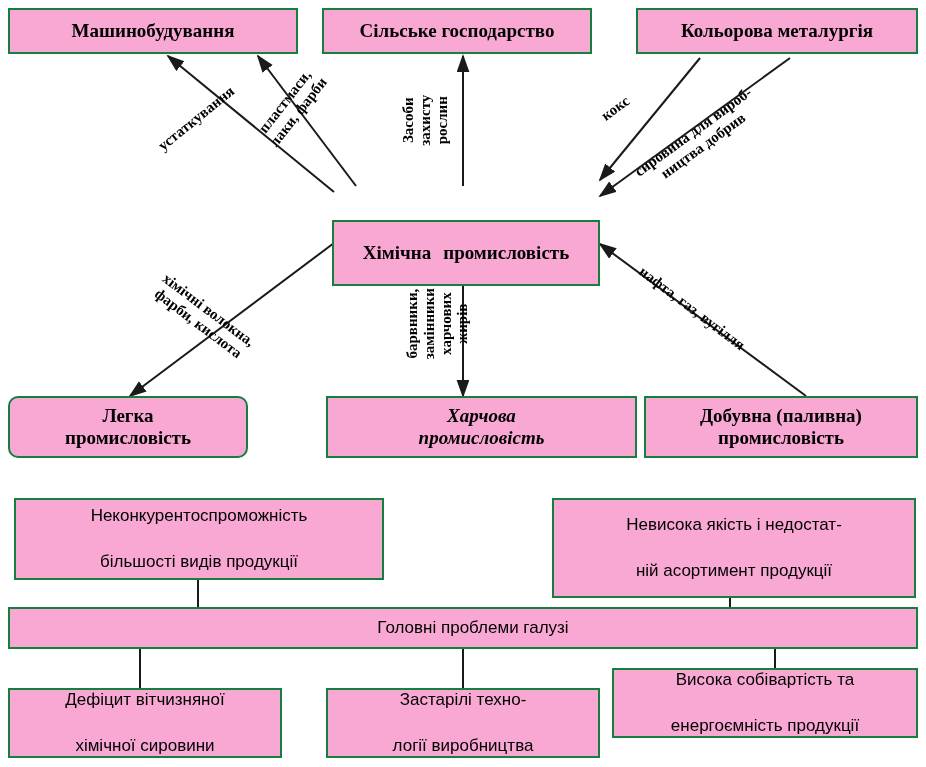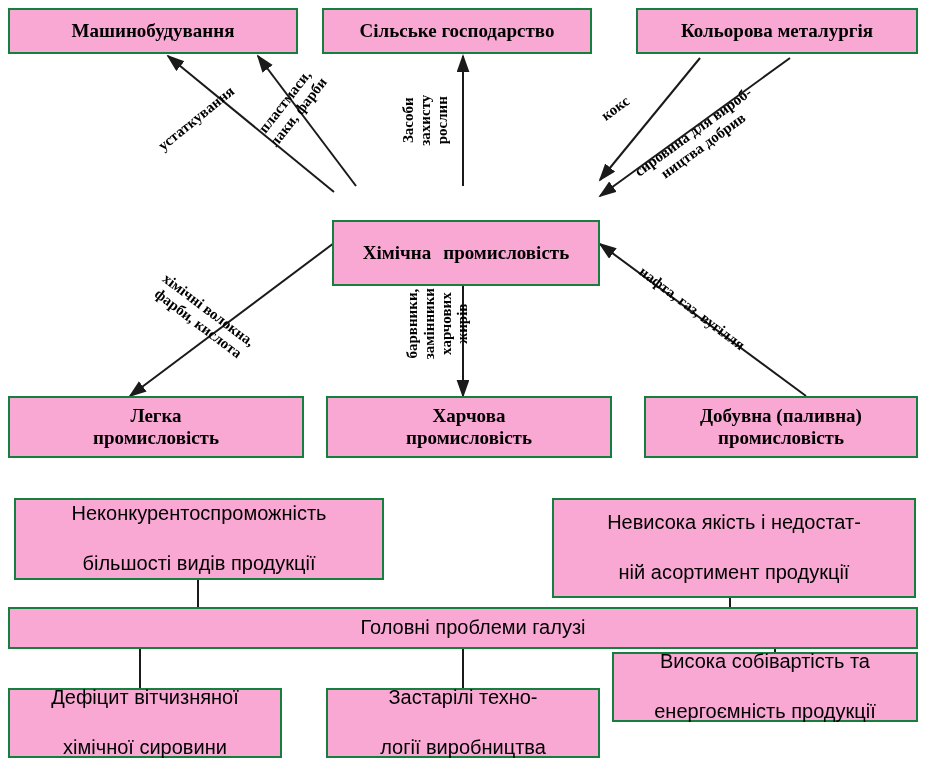--- a/index.html
+++ b/index.html
@@ -1,21 +1,21 @@
 <!DOCTYPE html>
 <html><head>
 <meta charset="utf-8">
 <style>
   html,body{margin:0;padding:0;background:#fff;}
   body{width:926px;height:767px;font-family:"Liberation Sans", sans-serif;color:#000;position:relative;overflow:hidden;}
   #diagram{position:absolute;left:0;top:0;width:926px;height:767px;}
   .box{position:absolute;box-sizing:border-box;border:2px solid #15803d;background:#f9a8d4;display:flex;align-items:center;justify-content:center;text-align:center;line-height:1.18;}
   .box span{display:block;padding:0 6px;}
   .serif{font-family:"Liberation Serif", serif;font-weight:bold;font-size:19px;}
-  .sans{font-family:"Liberation Sans", sans-serif;font-weight:normal;font-size:20px;gap:26px;}
+  .sans{font-family:"Liberation Sans", sans-serif;font-weight:normal;font-size:17px;gap:26px;}
   .center-box{font-family:"Liberation Serif", serif;font-weight:bold;font-size:19px;}
   .edge-label{position:absolute;font-family:"Liberation Serif", serif;font-weight:bold;font-size:15px;line-height:1.12;white-space:pre;transform-origin:50% 50%;}
   svg.lines{position:absolute;left:0;top:0;width:926px;height:767px;pointer-events:none;}
 </style>
 </head>
 <body>
 
 <div id="diagram">
 
   <svg class="lines" viewBox="0 0 926 767">
@@ -56,25 +56,25 @@
   </div>
   <div class="box serif" style="left:636px;top:8px;width:282px;height:46px;">
     <span>Кольорова металургія</span>
   </div>
 
   <div class="box center-box" style="left:332px;top:184px;width:268px;height:66px;flex-direction:row;margin-top:36px;">
     <span>Хімічна</span>
     <span>промисловість</span>
   </div>
 
-  <div class="box serif" style="left:8px;top:396px;width:296px;height:62px;flex-direction:column;">
+  <div class="box serif" style="left:8px;top:396px;width:240px;height:62px;flex-direction:column;border-radius:10px;">
     <span>Легка</span>
     <span>промисловість</span>
   </div>
-  <div class="box serif" style="left:326px;top:396px;width:286px;height:62px;flex-direction:column;">
+  <div class="box serif" style="left:326px;top:396px;width:311px;height:62px;flex-direction:column;font-style:italic;">
     <span>Харчова</span>
     <span>промисловість</span>
   </div>
   <div class="box serif" style="left:644px;top:396px;width:274px;height:62px;flex-direction:column;">
     <span>Добувна (паливна)</span>
     <span>промисловість</span>
   </div>
 
   <div class="edge-label" style="left:150px;top:110px;transform:rotate(-39deg);">устаткування</div>
   <div class="edge-label" style="left:250px;top:90px;transform:rotate(-52deg);text-align:center;">пластмаси,
@@ -107,18 +107,18 @@
   </div>
 
   <div class="box sans" style="left:8px;top:688px;width:274px;height:70px;flex-direction:column;">
     <span>Дефіцит вітчизняної</span>
     <span>хімічної сировини</span>
   </div>
   <div class="box sans" style="left:326px;top:688px;width:274px;height:70px;flex-direction:column;">
     <span>Застарілі техно-</span>
     <span>логії виробництва</span>
   </div>
-  <div class="box sans" style="left:612px;top:652px;width:306px;height:70px;flex-direction:column;">
+  <div class="box sans" style="left:612px;top:668px;width:306px;height:70px;flex-direction:column;">
     <span>Висока собівартість та</span>
     <span>енергоємність продукції</span>
   </div>
 
 </div>
 
 </body></html>

